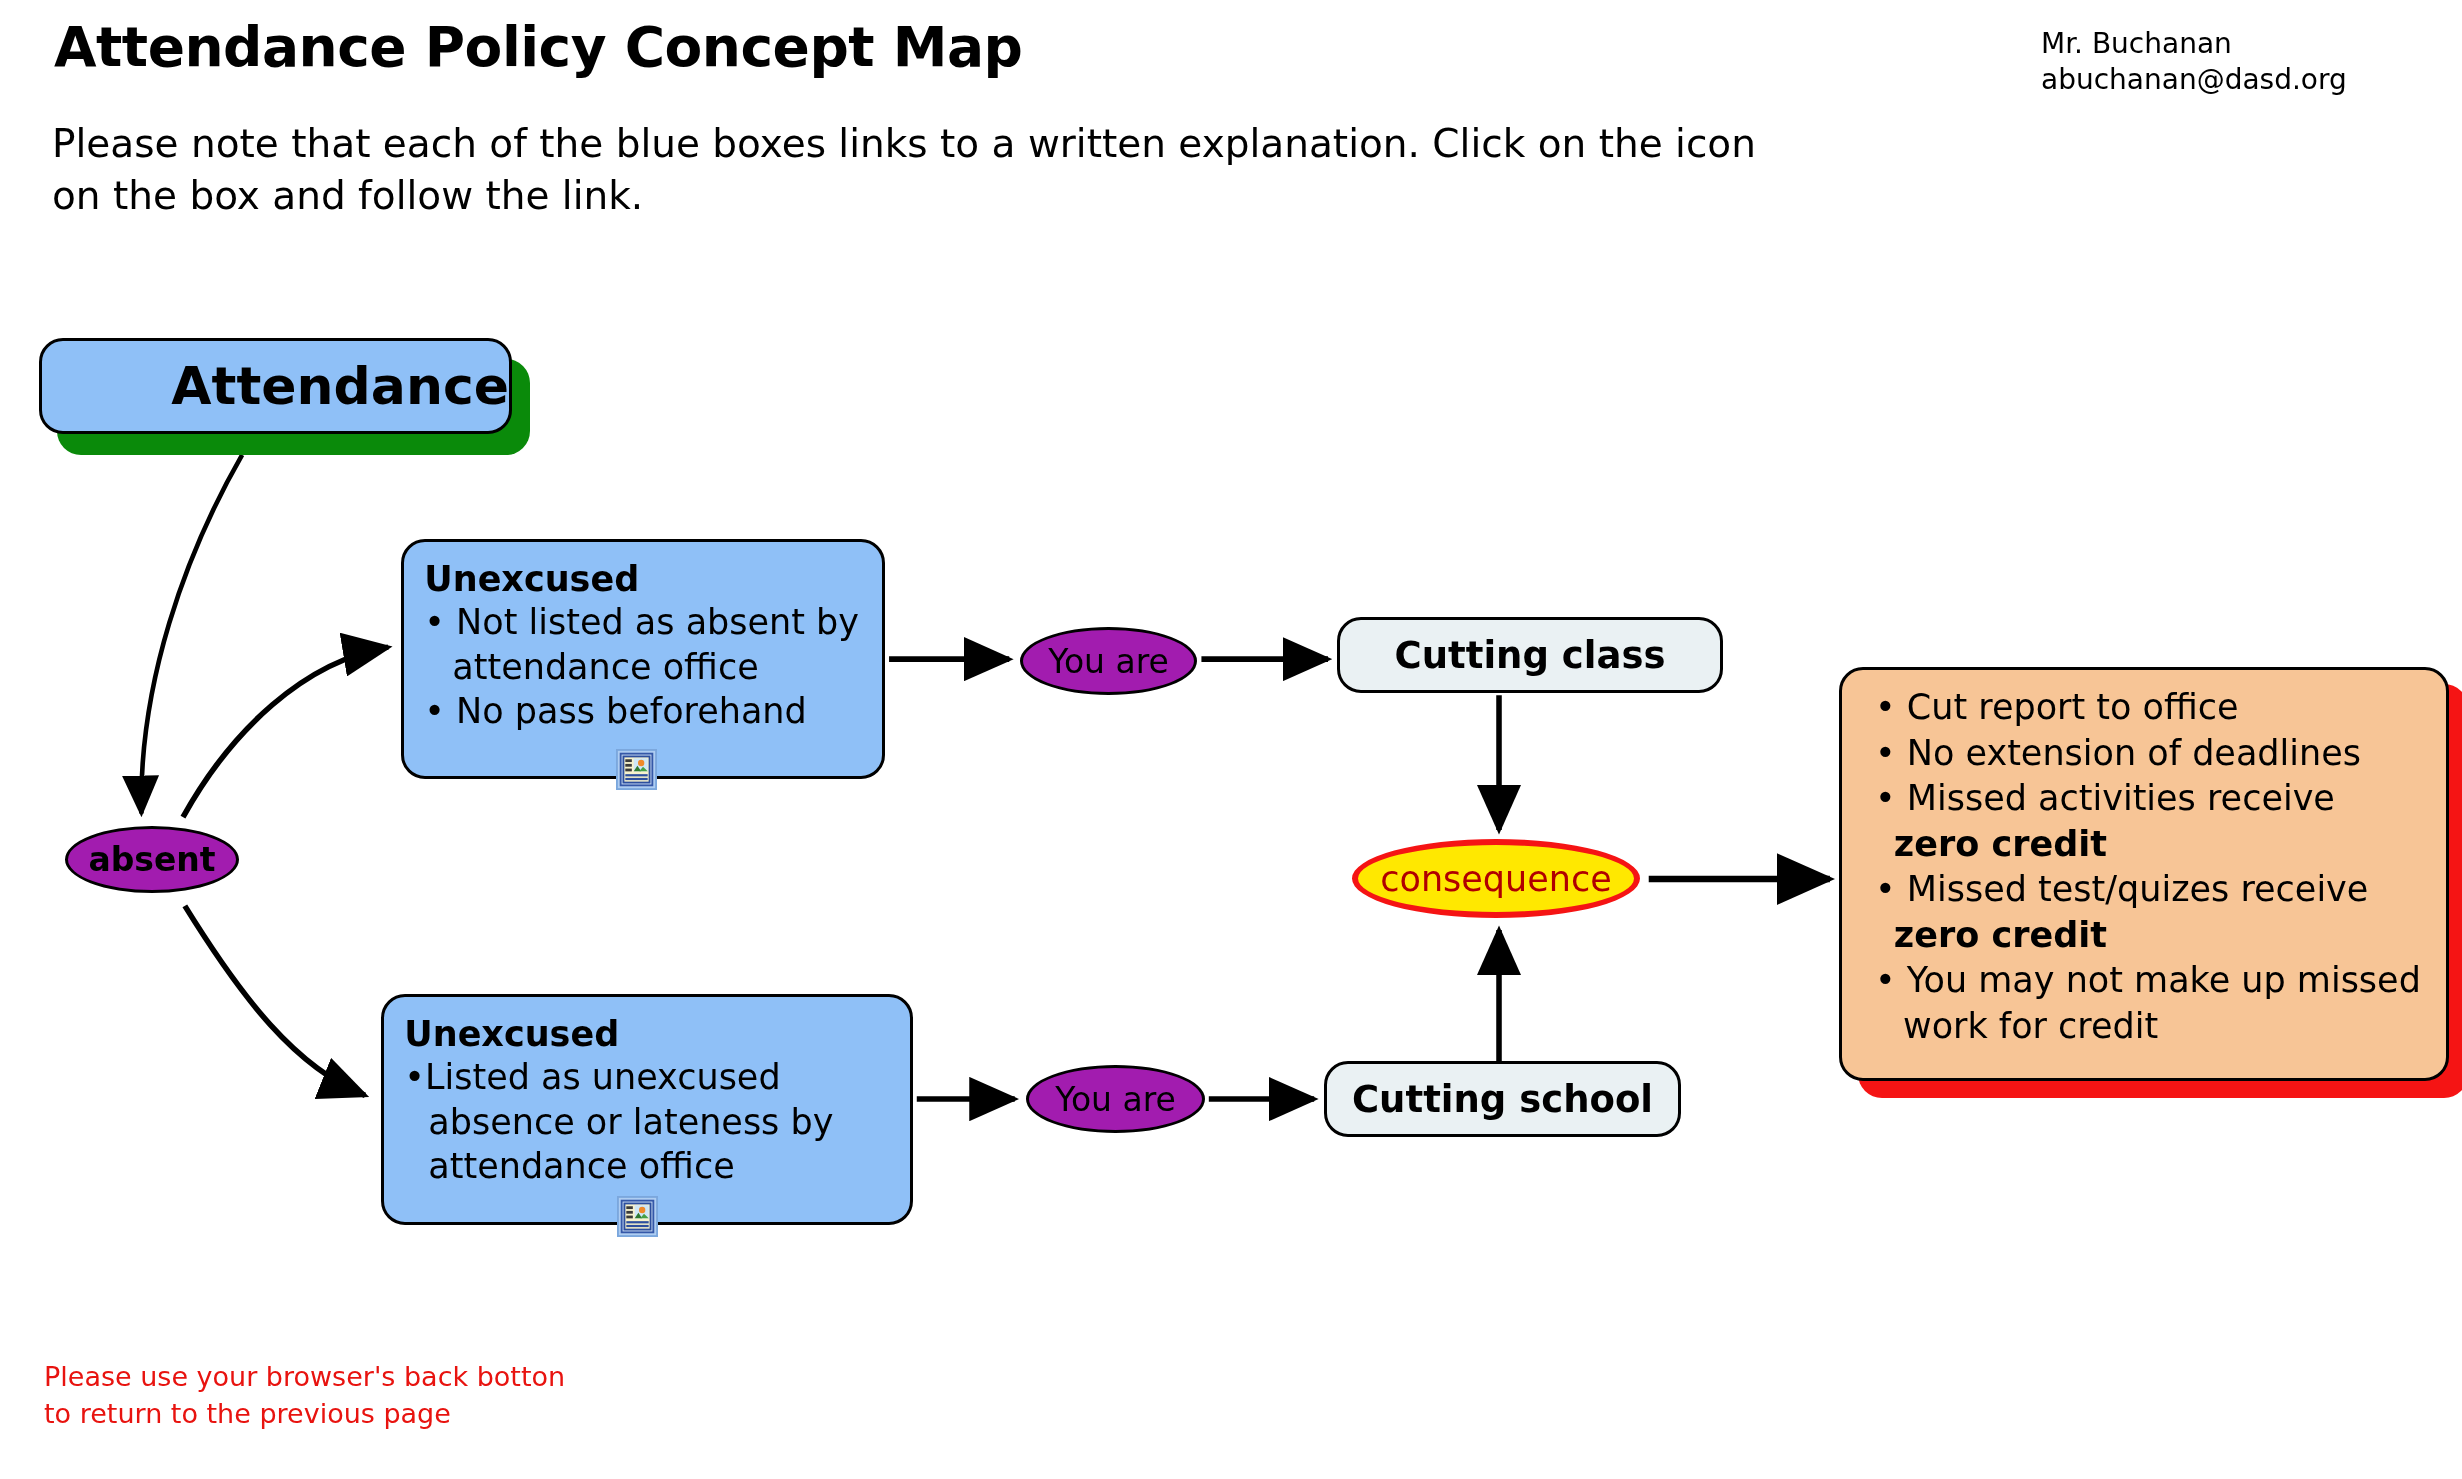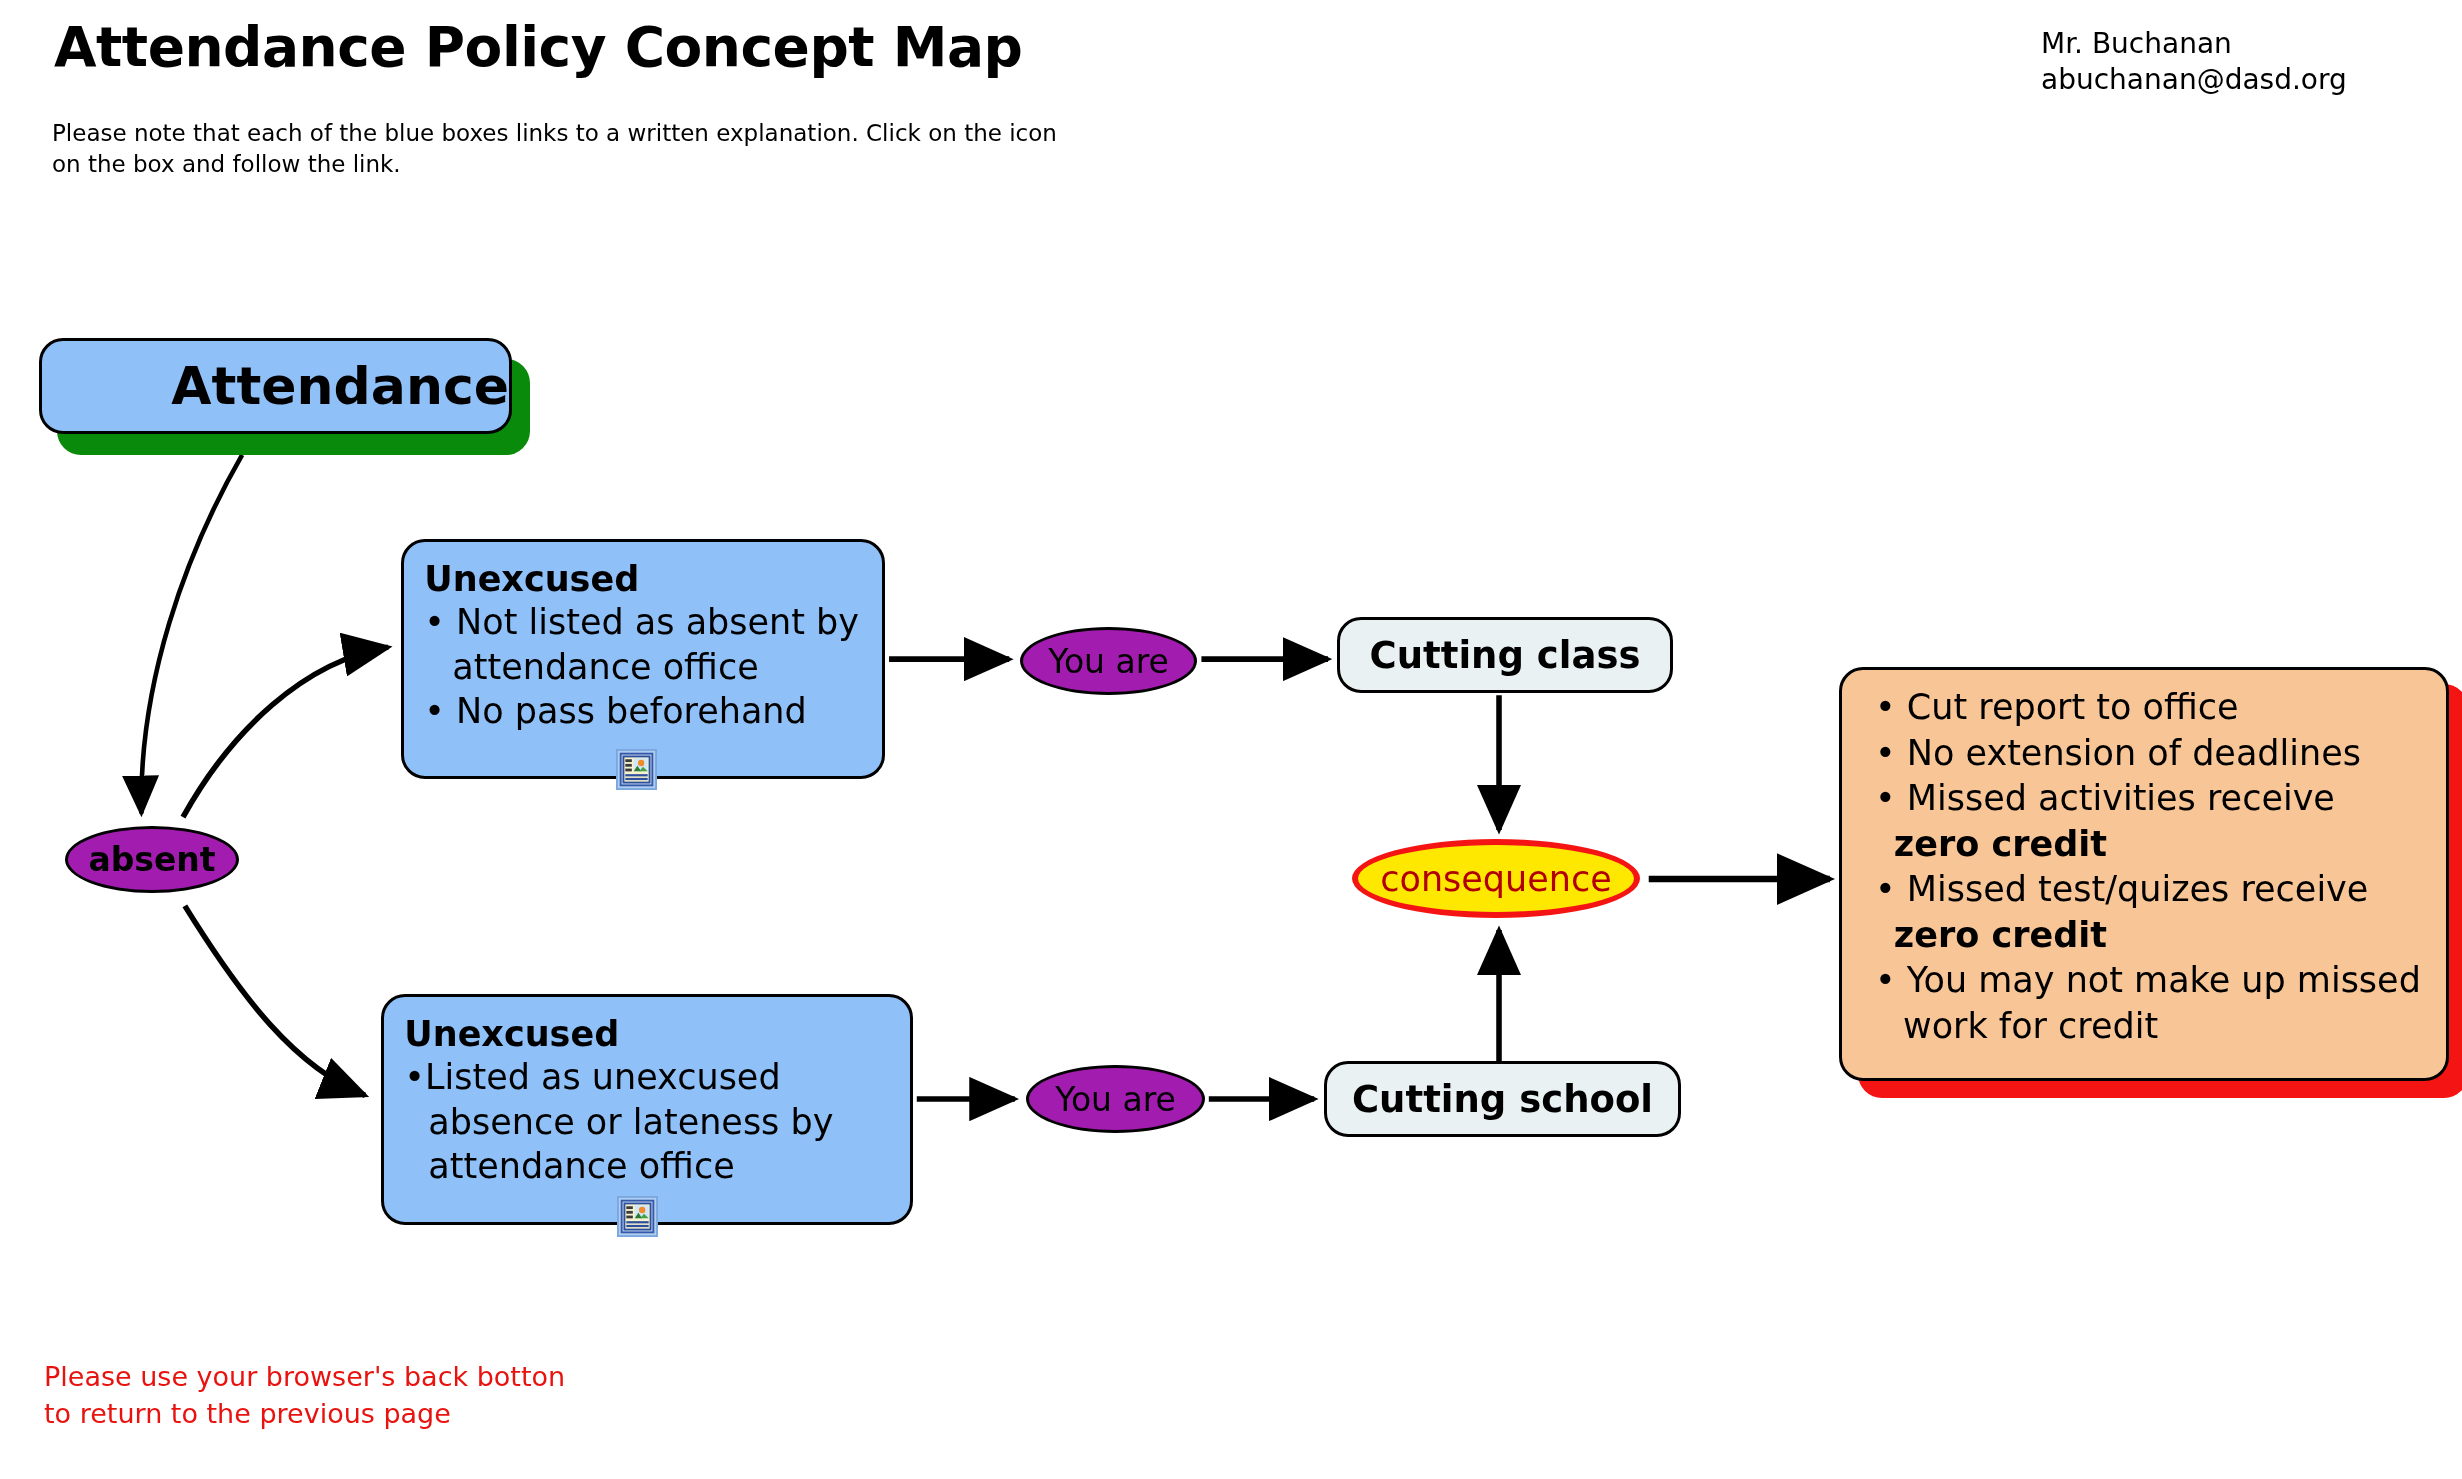--- a/index.html
+++ b/index.html
@@ -34,21 +34,21 @@
     text-align: left;
     font-size: 28px;
     line-height: 1.28;
     width: 388px;
     margin-left: 21px;
   }
   #instructions {
     position: absolute;
     left: 52px;
     top: 118px;
-    font-size: 23px;
+    font-size: 39px;
     line-height: 1.33;
     width: 1756px;
   }
   #footer-note {
     position: absolute;
     left: 44px;
     top: 1359px;
     font-size: 27px;
     line-height: 1.36;
     color: #e8130f;
@@ -159,21 +159,21 @@
     align-items: center;
     justify-content: center;
   }
   .gray-box .node-title {
     font-size: 37px;
     font-weight: bold;
     line-height: 1;
   }
   #cutting-class-box {
     left: 1337px; top: 617px;
-    width: 336px; height: 76px;
+    width: 386px; height: 76px;
   }
   #cutting-school-box {
     left: 1324px; top: 1061px;
     width: 357px; height: 76px;
   }
 
   
   #consequences-shadow {
     left: 1858px; top: 684px;
     width: 610px; height: 414px;

